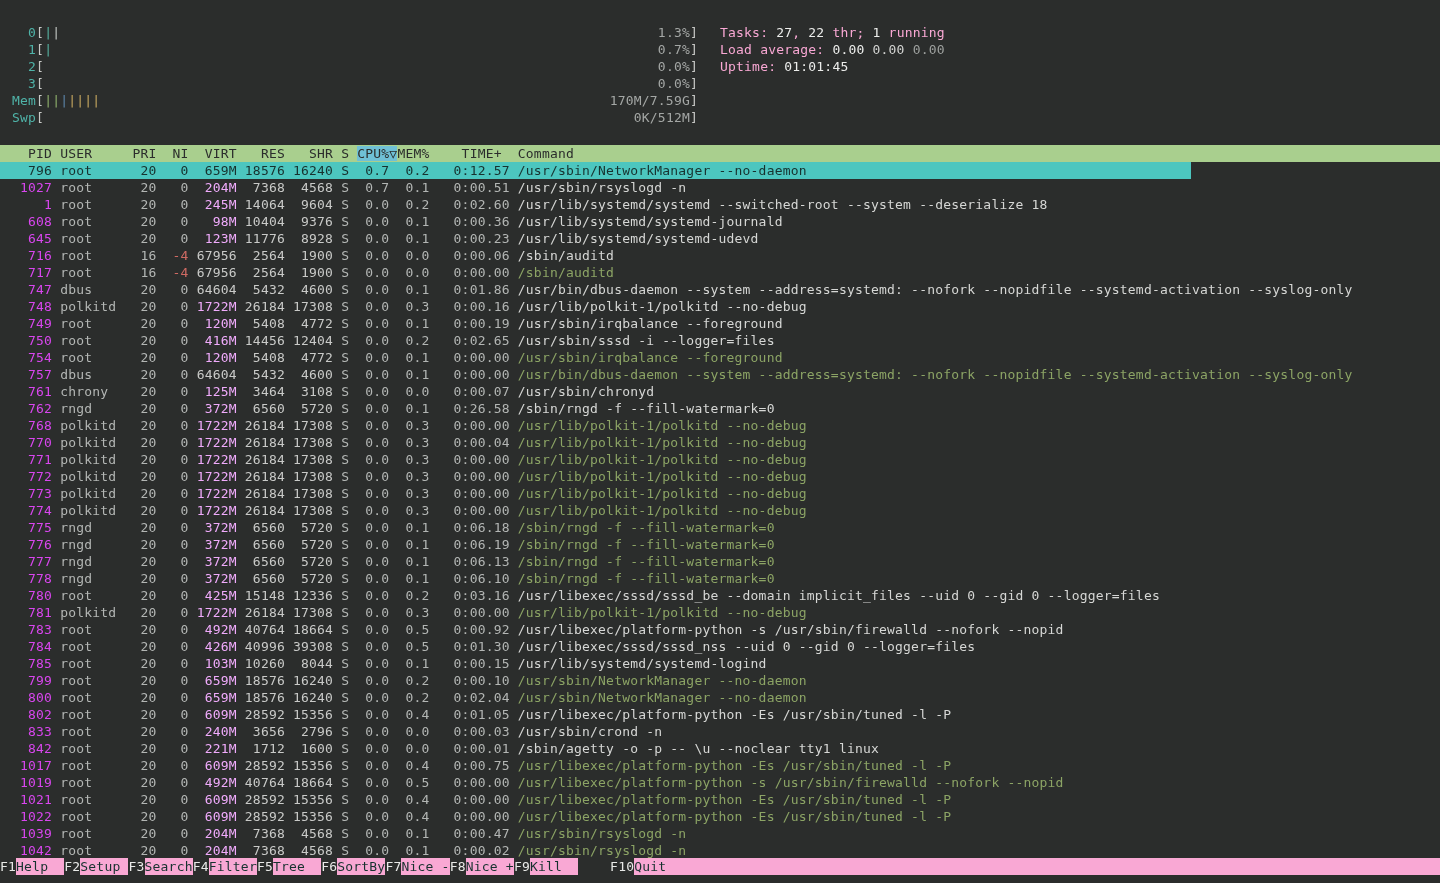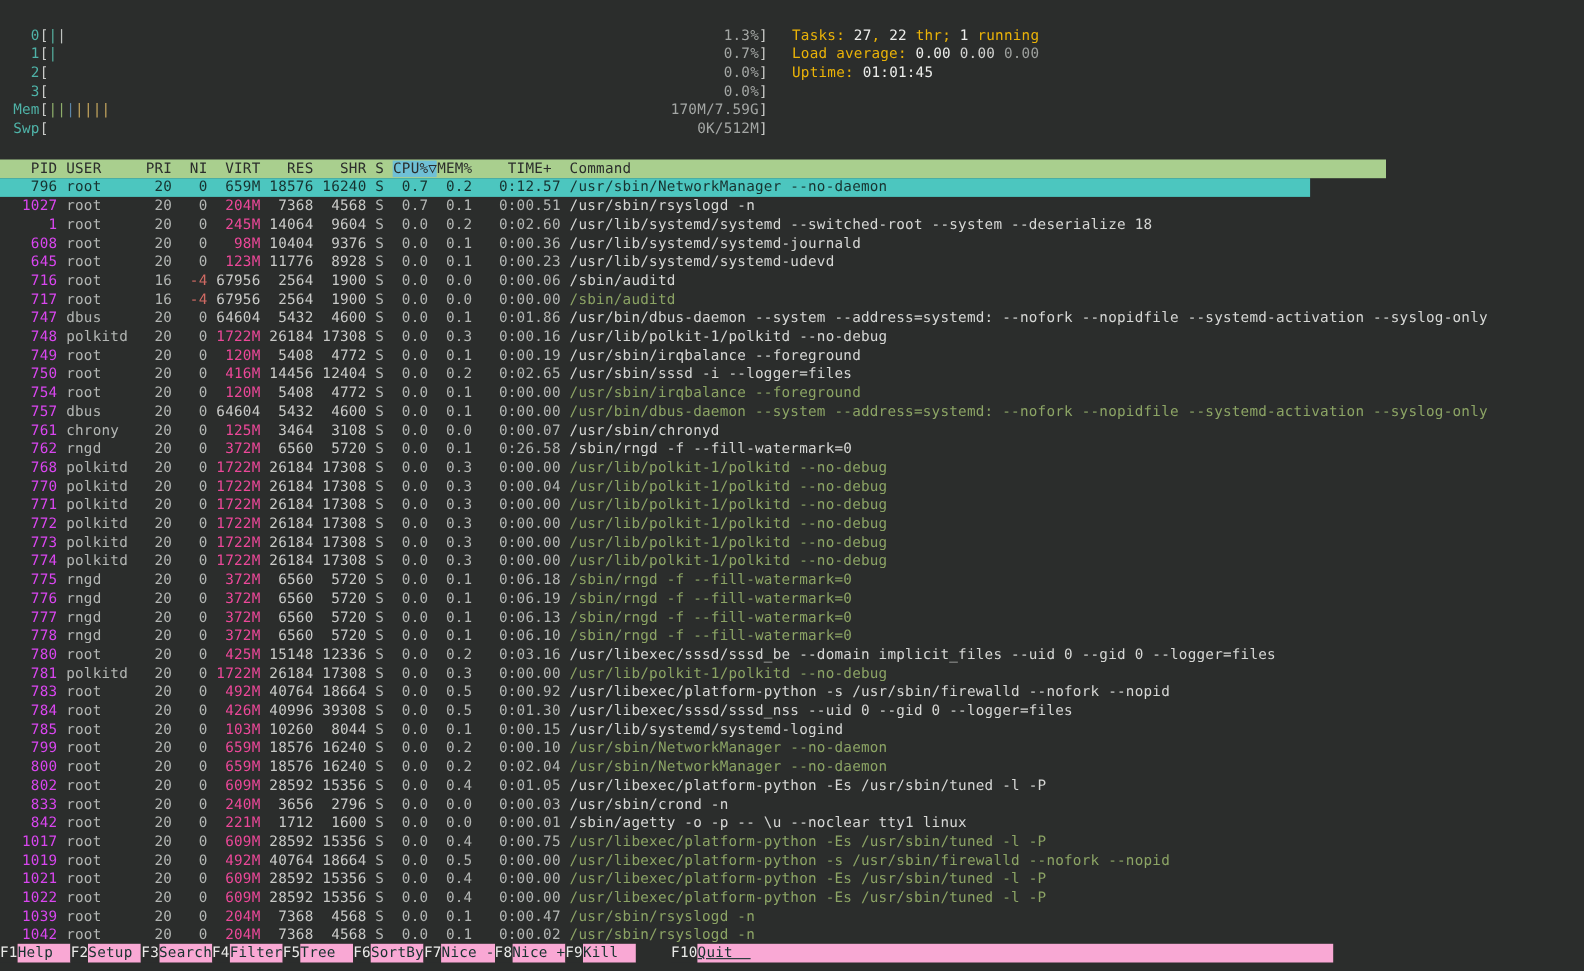--- a/index.html
+++ b/index.html
@@ -18,49 +18,49 @@
   .m-mid{flex:1;position:relative;display:flex;overflow:hidden;}
   .m-val{position:absolute;right:0;top:0;color:#a4a7a5;text-align:right;}
   .bar-cpu1{color:#55b0a0;}
   .bar-cpu2{color:#bfc3c0;}
   .bar-mem-used{color:#8fae6b;}
   .bar-mem-buf{color:#5b84a8;}
   .bar-mem-cache{color:#c4a55e;}
   
   .info{position:absolute;left:720px;top:24px;}
   .info-line{height:17px;}
-  .seg-label{color:#eab308;}
+  .seg-label{color:#f9a8d4;}
   .seg-bold{color:#ecedeb;font-weight:normal;}
   .seg-mid{color:#d2d3d1;}
   .seg-dim{color:#9da09e;}
   
   .theader{
-    position:absolute;left:0;top:145px;width:1260px;height:17px;
+    position:absolute;left:0;top:145px;width:1440px;height:17px;
     background:#a9cf8e;color:#2b2d2c;box-sizing:border-box;padding-left:12px;
   }
   .theader .sort{background:#6fc0d6;}
   
   .rows{position:absolute;left:0;top:162px;width:1191px;}
   .prow{height:17px;padding-left:12px;box-sizing:border-box;}
   .f-pid{color:#d946ef;}
   .f-dim{color:#b3b6b4;}
   .f-num{color:#c9cac8;}
-  .f-teal{color:#ec4899;}
+  .f-teal{color:#f0abfc;}
   .f-red{color:#cf6a63;}
   .f-cmd{color:#d6d7d5;}
   .f-green{color:#8ca465;}
   .prow.selected{background:#4cc6bf;}
   .prow.selected span{color:#17322f !important;}
   
-  .fbar{position:absolute;left:0;top:858px;width:1212px;height:17px;display:flex;}
+  .fbar{position:absolute;left:0;top:858px;width:1440px;height:17px;display:flex;}
   .fk-seg{display:flex;}
   .fk-seg.grow{flex:1;padding-left:32px;}
   .fk-key{color:#e9eae8;background:#2b2d2c;}
   .fk-label{background:#f9a8d4;color:#17322f;}
-  .fk-seg.grow .fk-label{flex:1;text-decoration:underline;}
+  .fk-seg.grow .fk-label{flex:1;}
 </style>
 </head>
 <body>
 
 <div class="screen">
   <div class="meters"><div class="meter-row"><span class="m-label">  0</span><span class="m-brk">[</span><div class="m-mid"><span class="bar-cpu1">|</span><span class="bar-cpu2">|</span><span class="m-val">1.3%</span></div><span class="m-brk">]</span></div><div class="meter-row"><span class="m-label">  1</span><span class="m-brk">[</span><div class="m-mid"><span class="bar-cpu1">|</span><span class="m-val">0.7%</span></div><span class="m-brk">]</span></div><div class="meter-row"><span class="m-label">  2</span><span class="m-brk">[</span><div class="m-mid"><span class="m-val">0.0%</span></div><span class="m-brk">]</span></div><div class="meter-row"><span class="m-label">  3</span><span class="m-brk">[</span><div class="m-mid"><span class="m-val">0.0%</span></div><span class="m-brk">]</span></div><div class="meter-row"><span class="m-label">Mem</span><span class="m-brk">[</span><div class="m-mid"><span class="bar-mem-used">|</span><span class="bar-mem-used">|</span><span class="bar-mem-buf">|</span><span class="bar-mem-cache">|</span><span class="bar-mem-cache">|</span><span class="bar-mem-cache">|</span><span class="bar-mem-cache">|</span><span class="m-val">170M/7.59G</span></div><span class="m-brk">]</span></div><div class="meter-row"><span class="m-label">Swp</span><span class="m-brk">[</span><div class="m-mid"><span class="m-val">0K/512M</span></div><span class="m-brk">]</span></div></div>
   <div class="info"><div class="info-line"><span class="seg-label">Tasks: </span><span class="seg-bold">27</span><span class="seg-label">, </span><span class="seg-bold">22</span><span class="seg-label"> thr; </span><span class="seg-bold">1</span><span class="seg-label"> running</span></div><div class="info-line"><span class="seg-label">Load average: </span><span class="seg-bold">0.00 </span><span class="seg-mid">0.00 </span><span class="seg-dim">0.00</span></div><div class="info-line"><span class="seg-label">Uptime: </span><span class="seg-bold">01:01:45</span></div></div>
   <div class="theader"><span>  PID</span><span> </span><span>USER     </span><span>PRI</span><span> </span><span> NI</span><span> </span><span> VIRT</span><span> </span><span>  RES</span><span> </span><span>  SHR</span><span> </span><span>S</span><span> </span><span class="sort">CPU%▽</span><span>MEM%</span><span> </span><span>   TIME+  </span><span>Command</span></div>
   <div class="rows"><div class="prow selected"><span class="f-pid">  796</span><span> </span><span class="f-dim">root     </span><span class="f-dim"> 20</span><span> </span><span class="f-dim">  0</span><span> </span><span class="f-teal"> 659M</span><span> </span><span class="f-num">18576</span><span> </span><span class="f-num">16240</span><span> </span><span class="f-dim">S</span><span> </span><span class="f-dim"> 0.7</span><span> </span><span class="f-dim"> 0.2</span><span> </span><span class="f-dim">  0:12.57</span><span> </span><span class="f-cmd">/usr/sbin/NetworkManager --no-daemon</span></div><div class="prow"><span class="f-pid"> 1027</span><span> </span><span class="f-dim">root     </span><span class="f-dim"> 20</span><span> </span><span class="f-dim">  0</span><span> </span><span class="f-teal"> 204M</span><span> </span><span class="f-num"> 7368</span><span> </span><span class="f-num"> 4568</span><span> </span><span class="f-dim">S</span><span> </span><span class="f-dim"> 0.7</span><span> </span><span class="f-dim"> 0.1</span><span> </span><span class="f-dim">  0:00.51</span><span> </span><span class="f-cmd">/usr/sbin/rsyslogd -n</span></div><div class="prow"><span class="f-pid">    1</span><span> </span><span class="f-dim">root     </span><span class="f-dim"> 20</span><span> </span><span class="f-dim">  0</span><span> </span><span class="f-teal"> 245M</span><span> </span><span class="f-num">14064</span><span> </span><span class="f-num"> 9604</span><span> </span><span class="f-dim">S</span><span> </span><span class="f-dim"> 0.0</span><span> </span><span class="f-dim"> 0.2</span><span> </span><span class="f-dim">  0:02.60</span><span> </span><span class="f-cmd">/usr/lib/systemd/systemd --switched-root --system --deserialize 18</span></div><div class="prow"><span class="f-pid">  608</span><span> </span><span class="f-dim">root     </span><span class="f-dim"> 20</span><span> </span><span class="f-dim">  0</span><span> </span><span class="f-teal">  98M</span><span> </span><span class="f-num">10404</span><span> </span><span class="f-num"> 9376</span><span> </span><span class="f-dim">S</span><span> </span><span class="f-dim"> 0.0</span><span> </span><span class="f-dim"> 0.1</span><span> </span><span class="f-dim">  0:00.36</span><span> </span><span class="f-cmd">/usr/lib/systemd/systemd-journald</span></div><div class="prow"><span class="f-pid">  645</span><span> </span><span class="f-dim">root     </span><span class="f-dim"> 20</span><span> </span><span class="f-dim">  0</span><span> </span><span class="f-teal"> 123M</span><span> </span><span class="f-num">11776</span><span> </span><span class="f-num"> 8928</span><span> </span><span class="f-dim">S</span><span> </span><span class="f-dim"> 0.0</span><span> </span><span class="f-dim"> 0.1</span><span> </span><span class="f-dim">  0:00.23</span><span> </span><span class="f-cmd">/usr/lib/systemd/systemd-udevd</span></div><div class="prow"><span class="f-pid">  716</span><span> </span><span class="f-dim">root     </span><span class="f-dim"> 16</span><span> </span><span class="f-red"> -4</span><span> </span><span class="f-num">67956</span><span> </span><span class="f-num"> 2564</span><span> </span><span class="f-num"> 1900</span><span> </span><span class="f-dim">S</span><span> </span><span class="f-dim"> 0.0</span><span> </span><span class="f-dim"> 0.0</span><span> </span><span class="f-dim">  0:00.06</span><span> </span><span class="f-cmd">/sbin/auditd</span></div><div class="prow"><span class="f-pid">  717</span><span> </span><span class="f-dim">root     </span><span class="f-dim"> 16</span><span> </span><span class="f-red"> -4</span><span> </span><span class="f-num">67956</span><span> </span><span class="f-num"> 2564</span><span> </span><span class="f-num"> 1900</span><span> </span><span class="f-dim">S</span><span> </span><span class="f-dim"> 0.0</span><span> </span><span class="f-dim"> 0.0</span><span> </span><span class="f-dim">  0:00.00</span><span> </span><span class="f-green">/sbin/auditd</span></div><div class="prow"><span class="f-pid">  747</span><span> </span><span class="f-dim">dbus     </span><span class="f-dim"> 20</span><span> </span><span class="f-dim">  0</span><span> </span><span class="f-num">64604</span><span> </span><span class="f-num"> 5432</span><span> </span><span class="f-num"> 4600</span><span> </span><span class="f-dim">S</span><span> </span><span class="f-dim"> 0.0</span><span> </span><span class="f-dim"> 0.1</span><span> </span><span class="f-dim">  0:01.86</span><span> </span><span class="f-cmd">/usr/bin/dbus-daemon --system --address=systemd: --nofork --nopidfile --systemd-activation --syslog-only</span></div><div class="prow"><span class="f-pid">  748</span><span> </span><span class="f-dim">polkitd  </span><span class="f-dim"> 20</span><span> </span><span class="f-dim">  0</span><span> </span><span class="f-teal">1722M</span><span> </span><span class="f-num">26184</span><span> </span><span class="f-num">17308</span><span> </span><span class="f-dim">S</span><span> </span><span class="f-dim"> 0.0</span><span> </span><span class="f-dim"> 0.3</span><span> </span><span class="f-dim">  0:00.16</span><span> </span><span class="f-cmd">/usr/lib/polkit-1/polkitd --no-debug</span></div><div class="prow"><span class="f-pid">  749</span><span> </span><span class="f-dim">root     </span><span class="f-dim"> 20</span><span> </span><span class="f-dim">  0</span><span> </span><span class="f-teal"> 120M</span><span> </span><span class="f-num"> 5408</span><span> </span><span class="f-num"> 4772</span><span> </span><span class="f-dim">S</span><span> </span><span class="f-dim"> 0.0</span><span> </span><span class="f-dim"> 0.1</span><span> </span><span class="f-dim">  0:00.19</span><span> </span><span class="f-cmd">/usr/sbin/irqbalance --foreground</span></div><div class="prow"><span class="f-pid">  750</span><span> </span><span class="f-dim">root     </span><span class="f-dim"> 20</span><span> </span><span class="f-dim">  0</span><span> </span><span class="f-teal"> 416M</span><span> </span><span class="f-num">14456</span><span> </span><span class="f-num">12404</span><span> </span><span class="f-dim">S</span><span> </span><span class="f-dim"> 0.0</span><span> </span><span class="f-dim"> 0.2</span><span> </span><span class="f-dim">  0:02.65</span><span> </span><span class="f-cmd">/usr/sbin/sssd -i --logger=files</span></div><div class="prow"><span class="f-pid">  754</span><span> </span><span class="f-dim">root     </span><span class="f-dim"> 20</span><span> </span><span class="f-dim">  0</span><span> </span><span class="f-teal"> 120M</span><span> </span><span class="f-num"> 5408</span><span> </span><span class="f-num"> 4772</span><span> </span><span class="f-dim">S</span><span> </span><span class="f-dim"> 0.0</span><span> </span><span class="f-dim"> 0.1</span><span> </span><span class="f-dim">  0:00.00</span><span> </span><span class="f-green">/usr/sbin/irqbalance --foreground</span></div><div class="prow"><span class="f-pid">  757</span><span> </span><span class="f-dim">dbus     </span><span class="f-dim"> 20</span><span> </span><span class="f-dim">  0</span><span> </span><span class="f-num">64604</span><span> </span><span class="f-num"> 5432</span><span> </span><span class="f-num"> 4600</span><span> </span><span class="f-dim">S</span><span> </span><span class="f-dim"> 0.0</span><span> </span><span class="f-dim"> 0.1</span><span> </span><span class="f-dim">  0:00.00</span><span> </span><span class="f-green">/usr/bin/dbus-daemon --system --address=systemd: --nofork --nopidfile --systemd-activation --syslog-only</span></div><div class="prow"><span class="f-pid">  761</span><span> </span><span class="f-dim">chrony   </span><span class="f-dim"> 20</span><span> </span><span class="f-dim">  0</span><span> </span><span class="f-teal"> 125M</span><span> </span><span class="f-num"> 3464</span><span> </span><span class="f-num"> 3108</span><span> </span><span class="f-dim">S</span><span> </span><span class="f-dim"> 0.0</span><span> </span><span class="f-dim"> 0.0</span><span> </span><span class="f-dim">  0:00.07</span><span> </span><span class="f-cmd">/usr/sbin/chronyd</span></div><div class="prow"><span class="f-pid">  762</span><span> </span><span class="f-dim">rngd     </span><span class="f-dim"> 20</span><span> </span><span class="f-dim">  0</span><span> </span><span class="f-teal"> 372M</span><span> </span><span class="f-num"> 6560</span><span> </span><span class="f-num"> 5720</span><span> </span><span class="f-dim">S</span><span> </span><span class="f-dim"> 0.0</span><span> </span><span class="f-dim"> 0.1</span><span> </span><span class="f-dim">  0:26.58</span><span> </span><span class="f-cmd">/sbin/rngd -f --fill-watermark=0</span></div><div class="prow"><span class="f-pid">  768</span><span> </span><span class="f-dim">polkitd  </span><span class="f-dim"> 20</span><span> </span><span class="f-dim">  0</span><span> </span><span class="f-teal">1722M</span><span> </span><span class="f-num">26184</span><span> </span><span class="f-num">17308</span><span> </span><span class="f-dim">S</span><span> </span><span class="f-dim"> 0.0</span><span> </span><span class="f-dim"> 0.3</span><span> </span><span class="f-dim">  0:00.00</span><span> </span><span class="f-green">/usr/lib/polkit-1/polkitd --no-debug</span></div><div class="prow"><span class="f-pid">  770</span><span> </span><span class="f-dim">polkitd  </span><span class="f-dim"> 20</span><span> </span><span class="f-dim">  0</span><span> </span><span class="f-teal">1722M</span><span> </span><span class="f-num">26184</span><span> </span><span class="f-num">17308</span><span> </span><span class="f-dim">S</span><span> </span><span class="f-dim"> 0.0</span><span> </span><span class="f-dim"> 0.3</span><span> </span><span class="f-dim">  0:00.04</span><span> </span><span class="f-green">/usr/lib/polkit-1/polkitd --no-debug</span></div><div class="prow"><span class="f-pid">  771</span><span> </span><span class="f-dim">polkitd  </span><span class="f-dim"> 20</span><span> </span><span class="f-dim">  0</span><span> </span><span class="f-teal">1722M</span><span> </span><span class="f-num">26184</span><span> </span><span class="f-num">17308</span><span> </span><span class="f-dim">S</span><span> </span><span class="f-dim"> 0.0</span><span> </span><span class="f-dim"> 0.3</span><span> </span><span class="f-dim">  0:00.00</span><span> </span><span class="f-green">/usr/lib/polkit-1/polkitd --no-debug</span></div><div class="prow"><span class="f-pid">  772</span><span> </span><span class="f-dim">polkitd  </span><span class="f-dim"> 20</span><span> </span><span class="f-dim">  0</span><span> </span><span class="f-teal">1722M</span><span> </span><span class="f-num">26184</span><span> </span><span class="f-num">17308</span><span> </span><span class="f-dim">S</span><span> </span><span class="f-dim"> 0.0</span><span> </span><span class="f-dim"> 0.3</span><span> </span><span class="f-dim">  0:00.00</span><span> </span><span class="f-green">/usr/lib/polkit-1/polkitd --no-debug</span></div><div class="prow"><span class="f-pid">  773</span><span> </span><span class="f-dim">polkitd  </span><span class="f-dim"> 20</span><span> </span><span class="f-dim">  0</span><span> </span><span class="f-teal">1722M</span><span> </span><span class="f-num">26184</span><span> </span><span class="f-num">17308</span><span> </span><span class="f-dim">S</span><span> </span><span class="f-dim"> 0.0</span><span> </span><span class="f-dim"> 0.3</span><span> </span><span class="f-dim">  0:00.00</span><span> </span><span class="f-green">/usr/lib/polkit-1/polkitd --no-debug</span></div><div class="prow"><span class="f-pid">  774</span><span> </span><span class="f-dim">polkitd  </span><span class="f-dim"> 20</span><span> </span><span class="f-dim">  0</span><span> </span><span class="f-teal">1722M</span><span> </span><span class="f-num">26184</span><span> </span><span class="f-num">17308</span><span> </span><span class="f-dim">S</span><span> </span><span class="f-dim"> 0.0</span><span> </span><span class="f-dim"> 0.3</span><span> </span><span class="f-dim">  0:00.00</span><span> </span><span class="f-green">/usr/lib/polkit-1/polkitd --no-debug</span></div><div class="prow"><span class="f-pid">  775</span><span> </span><span class="f-dim">rngd     </span><span class="f-dim"> 20</span><span> </span><span class="f-dim">  0</span><span> </span><span class="f-teal"> 372M</span><span> </span><span class="f-num"> 6560</span><span> </span><span class="f-num"> 5720</span><span> </span><span class="f-dim">S</span><span> </span><span class="f-dim"> 0.0</span><span> </span><span class="f-dim"> 0.1</span><span> </span><span class="f-dim">  0:06.18</span><span> </span><span class="f-green">/sbin/rngd -f --fill-watermark=0</span></div><div class="prow"><span class="f-pid">  776</span><span> </span><span class="f-dim">rngd     </span><span class="f-dim"> 20</span><span> </span><span class="f-dim">  0</span><span> </span><span class="f-teal"> 372M</span><span> </span><span class="f-num"> 6560</span><span> </span><span class="f-num"> 5720</span><span> </span><span class="f-dim">S</span><span> </span><span class="f-dim"> 0.0</span><span> </span><span class="f-dim"> 0.1</span><span> </span><span class="f-dim">  0:06.19</span><span> </span><span class="f-green">/sbin/rngd -f --fill-watermark=0</span></div><div class="prow"><span class="f-pid">  777</span><span> </span><span class="f-dim">rngd     </span><span class="f-dim"> 20</span><span> </span><span class="f-dim">  0</span><span> </span><span class="f-teal"> 372M</span><span> </span><span class="f-num"> 6560</span><span> </span><span class="f-num"> 5720</span><span> </span><span class="f-dim">S</span><span> </span><span class="f-dim"> 0.0</span><span> </span><span class="f-dim"> 0.1</span><span> </span><span class="f-dim">  0:06.13</span><span> </span><span class="f-green">/sbin/rngd -f --fill-watermark=0</span></div><div class="prow"><span class="f-pid">  778</span><span> </span><span class="f-dim">rngd     </span><span class="f-dim"> 20</span><span> </span><span class="f-dim">  0</span><span> </span><span class="f-teal"> 372M</span><span> </span><span class="f-num"> 6560</span><span> </span><span class="f-num"> 5720</span><span> </span><span class="f-dim">S</span><span> </span><span class="f-dim"> 0.0</span><span> </span><span class="f-dim"> 0.1</span><span> </span><span class="f-dim">  0:06.10</span><span> </span><span class="f-green">/sbin/rngd -f --fill-watermark=0</span></div><div class="prow"><span class="f-pid">  780</span><span> </span><span class="f-dim">root     </span><span class="f-dim"> 20</span><span> </span><span class="f-dim">  0</span><span> </span><span class="f-teal"> 425M</span><span> </span><span class="f-num">15148</span><span> </span><span class="f-num">12336</span><span> </span><span class="f-dim">S</span><span> </span><span class="f-dim"> 0.0</span><span> </span><span class="f-dim"> 0.2</span><span> </span><span class="f-dim">  0:03.16</span><span> </span><span class="f-cmd">/usr/libexec/sssd/sssd_be --domain implicit_files --uid 0 --gid 0 --logger=files</span></div><div class="prow"><span class="f-pid">  781</span><span> </span><span class="f-dim">polkitd  </span><span class="f-dim"> 20</span><span> </span><span class="f-dim">  0</span><span> </span><span class="f-teal">1722M</span><span> </span><span class="f-num">26184</span><span> </span><span class="f-num">17308</span><span> </span><span class="f-dim">S</span><span> </span><span class="f-dim"> 0.0</span><span> </span><span class="f-dim"> 0.3</span><span> </span><span class="f-dim">  0:00.00</span><span> </span><span class="f-green">/usr/lib/polkit-1/polkitd --no-debug</span></div><div class="prow"><span class="f-pid">  783</span><span> </span><span class="f-dim">root     </span><span class="f-dim"> 20</span><span> </span><span class="f-dim">  0</span><span> </span><span class="f-teal"> 492M</span><span> </span><span class="f-num">40764</span><span> </span><span class="f-num">18664</span><span> </span><span class="f-dim">S</span><span> </span><span class="f-dim"> 0.0</span><span> </span><span class="f-dim"> 0.5</span><span> </span><span class="f-dim">  0:00.92</span><span> </span><span class="f-cmd">/usr/libexec/platform-python -s /usr/sbin/firewalld --nofork --nopid</span></div><div class="prow"><span class="f-pid">  784</span><span> </span><span class="f-dim">root     </span><span class="f-dim"> 20</span><span> </span><span class="f-dim">  0</span><span> </span><span class="f-teal"> 426M</span><span> </span><span class="f-num">40996</span><span> </span><span class="f-num">39308</span><span> </span><span class="f-dim">S</span><span> </span><span class="f-dim"> 0.0</span><span> </span><span class="f-dim"> 0.5</span><span> </span><span class="f-dim">  0:01.30</span><span> </span><span class="f-cmd">/usr/libexec/sssd/sssd_nss --uid 0 --gid 0 --logger=files</span></div><div class="prow"><span class="f-pid">  785</span><span> </span><span class="f-dim">root     </span><span class="f-dim"> 20</span><span> </span><span class="f-dim">  0</span><span> </span><span class="f-teal"> 103M</span><span> </span><span class="f-num">10260</span><span> </span><span class="f-num"> 8044</span><span> </span><span class="f-dim">S</span><span> </span><span class="f-dim"> 0.0</span><span> </span><span class="f-dim"> 0.1</span><span> </span><span class="f-dim">  0:00.15</span><span> </span><span class="f-cmd">/usr/lib/systemd/systemd-logind</span></div><div class="prow"><span class="f-pid">  799</span><span> </span><span class="f-dim">root     </span><span class="f-dim"> 20</span><span> </span><span class="f-dim">  0</span><span> </span><span class="f-teal"> 659M</span><span> </span><span class="f-num">18576</span><span> </span><span class="f-num">16240</span><span> </span><span class="f-dim">S</span><span> </span><span class="f-dim"> 0.0</span><span> </span><span class="f-dim"> 0.2</span><span> </span><span class="f-dim">  0:00.10</span><span> </span><span class="f-green">/usr/sbin/NetworkManager --no-daemon</span></div><div class="prow"><span class="f-pid">  800</span><span> </span><span class="f-dim">root     </span><span class="f-dim"> 20</span><span> </span><span class="f-dim">  0</span><span> </span><span class="f-teal"> 659M</span><span> </span><span class="f-num">18576</span><span> </span><span class="f-num">16240</span><span> </span><span class="f-dim">S</span><span> </span><span class="f-dim"> 0.0</span><span> </span><span class="f-dim"> 0.2</span><span> </span><span class="f-dim">  0:02.04</span><span> </span><span class="f-green">/usr/sbin/NetworkManager --no-daemon</span></div><div class="prow"><span class="f-pid">  802</span><span> </span><span class="f-dim">root     </span><span class="f-dim"> 20</span><span> </span><span class="f-dim">  0</span><span> </span><span class="f-teal"> 609M</span><span> </span><span class="f-num">28592</span><span> </span><span class="f-num">15356</span><span> </span><span class="f-dim">S</span><span> </span><span class="f-dim"> 0.0</span><span> </span><span class="f-dim"> 0.4</span><span> </span><span class="f-dim">  0:01.05</span><span> </span><span class="f-cmd">/usr/libexec/platform-python -Es /usr/sbin/tuned -l -P</span></div><div class="prow"><span class="f-pid">  833</span><span> </span><span class="f-dim">root     </span><span class="f-dim"> 20</span><span> </span><span class="f-dim">  0</span><span> </span><span class="f-teal"> 240M</span><span> </span><span class="f-num"> 3656</span><span> </span><span class="f-num"> 2796</span><span> </span><span class="f-dim">S</span><span> </span><span class="f-dim"> 0.0</span><span> </span><span class="f-dim"> 0.0</span><span> </span><span class="f-dim">  0:00.03</span><span> </span><span class="f-cmd">/usr/sbin/crond -n</span></div><div class="prow"><span class="f-pid">  842</span><span> </span><span class="f-dim">root     </span><span class="f-dim"> 20</span><span> </span><span class="f-dim">  0</span><span> </span><span class="f-teal"> 221M</span><span> </span><span class="f-num"> 1712</span><span> </span><span class="f-num"> 1600</span><span> </span><span class="f-dim">S</span><span> </span><span class="f-dim"> 0.0</span><span> </span><span class="f-dim"> 0.0</span><span> </span><span class="f-dim">  0:00.01</span><span> </span><span class="f-cmd">/sbin/agetty -o -p -- \u --noclear tty1 linux</span></div><div class="prow"><span class="f-pid"> 1017</span><span> </span><span class="f-dim">root     </span><span class="f-dim"> 20</span><span> </span><span class="f-dim">  0</span><span> </span><span class="f-teal"> 609M</span><span> </span><span class="f-num">28592</span><span> </span><span class="f-num">15356</span><span> </span><span class="f-dim">S</span><span> </span><span class="f-dim"> 0.0</span><span> </span><span class="f-dim"> 0.4</span><span> </span><span class="f-dim">  0:00.75</span><span> </span><span class="f-green">/usr/libexec/platform-python -Es /usr/sbin/tuned -l -P</span></div><div class="prow"><span class="f-pid"> 1019</span><span> </span><span class="f-dim">root     </span><span class="f-dim"> 20</span><span> </span><span class="f-dim">  0</span><span> </span><span class="f-teal"> 492M</span><span> </span><span class="f-num">40764</span><span> </span><span class="f-num">18664</span><span> </span><span class="f-dim">S</span><span> </span><span class="f-dim"> 0.0</span><span> </span><span class="f-dim"> 0.5</span><span> </span><span class="f-dim">  0:00.00</span><span> </span><span class="f-green">/usr/libexec/platform-python -s /usr/sbin/firewalld --nofork --nopid</span></div><div class="prow"><span class="f-pid"> 1021</span><span> </span><span class="f-dim">root     </span><span class="f-dim"> 20</span><span> </span><span class="f-dim">  0</span><span> </span><span class="f-teal"> 609M</span><span> </span><span class="f-num">28592</span><span> </span><span class="f-num">15356</span><span> </span><span class="f-dim">S</span><span> </span><span class="f-dim"> 0.0</span><span> </span><span class="f-dim"> 0.4</span><span> </span><span class="f-dim">  0:00.00</span><span> </span><span class="f-green">/usr/libexec/platform-python -Es /usr/sbin/tuned -l -P</span></div><div class="prow"><span class="f-pid"> 1022</span><span> </span><span class="f-dim">root     </span><span class="f-dim"> 20</span><span> </span><span class="f-dim">  0</span><span> </span><span class="f-teal"> 609M</span><span> </span><span class="f-num">28592</span><span> </span><span class="f-num">15356</span><span> </span><span class="f-dim">S</span><span> </span><span class="f-dim"> 0.0</span><span> </span><span class="f-dim"> 0.4</span><span> </span><span class="f-dim">  0:00.00</span><span> </span><span class="f-green">/usr/libexec/platform-python -Es /usr/sbin/tuned -l -P</span></div><div class="prow"><span class="f-pid"> 1039</span><span> </span><span class="f-dim">root     </span><span class="f-dim"> 20</span><span> </span><span class="f-dim">  0</span><span> </span><span class="f-teal"> 204M</span><span> </span><span class="f-num"> 7368</span><span> </span><span class="f-num"> 4568</span><span> </span><span class="f-dim">S</span><span> </span><span class="f-dim"> 0.0</span><span> </span><span class="f-dim"> 0.1</span><span> </span><span class="f-dim">  0:00.47</span><span> </span><span class="f-green">/usr/sbin/rsyslogd -n</span></div><div class="prow"><span class="f-pid"> 1042</span><span> </span><span class="f-dim">root     </span><span class="f-dim"> 20</span><span> </span><span class="f-dim">  0</span><span> </span><span class="f-teal"> 204M</span><span> </span><span class="f-num"> 7368</span><span> </span><span class="f-num"> 4568</span><span> </span><span class="f-dim">S</span><span> </span><span class="f-dim"> 0.0</span><span> </span><span class="f-dim"> 0.1</span><span> </span><span class="f-dim">  0:00.02</span><span> </span><span class="f-green">/usr/sbin/rsyslogd -n</span></div></div>
   <div class="fbar"><div class="fk-seg"><span class="fk-key">F1</span><span class="fk-label">Help  </span></div><div class="fk-seg"><span class="fk-key">F2</span><span class="fk-label">Setup </span></div><div class="fk-seg"><span class="fk-key">F3</span><span class="fk-label">Search</span></div><div class="fk-seg"><span class="fk-key">F4</span><span class="fk-label">Filter</span></div><div class="fk-seg"><span class="fk-key">F5</span><span class="fk-label">Tree  </span></div><div class="fk-seg"><span class="fk-key">F6</span><span class="fk-label">SortBy</span></div><div class="fk-seg"><span class="fk-key">F7</span><span class="fk-label">Nice -</span></div><div class="fk-seg"><span class="fk-key">F8</span><span class="fk-label">Nice +</span></div><div class="fk-seg"><span class="fk-key">F9</span><span class="fk-label">Kill  </span></div><div class="fk-seg grow"><span class="fk-key">F10</span><span class="fk-label">Quit  </span></div></div>

